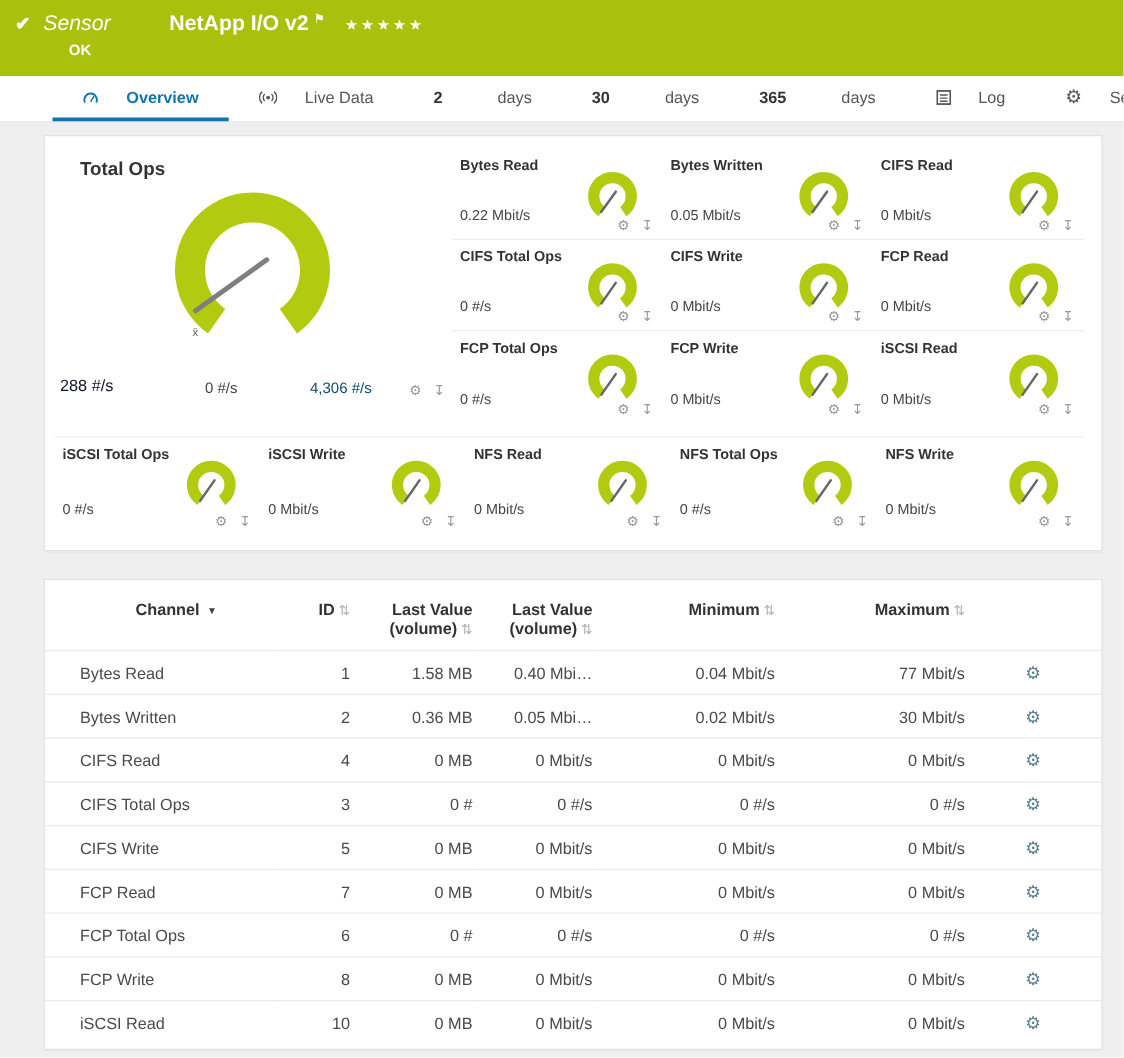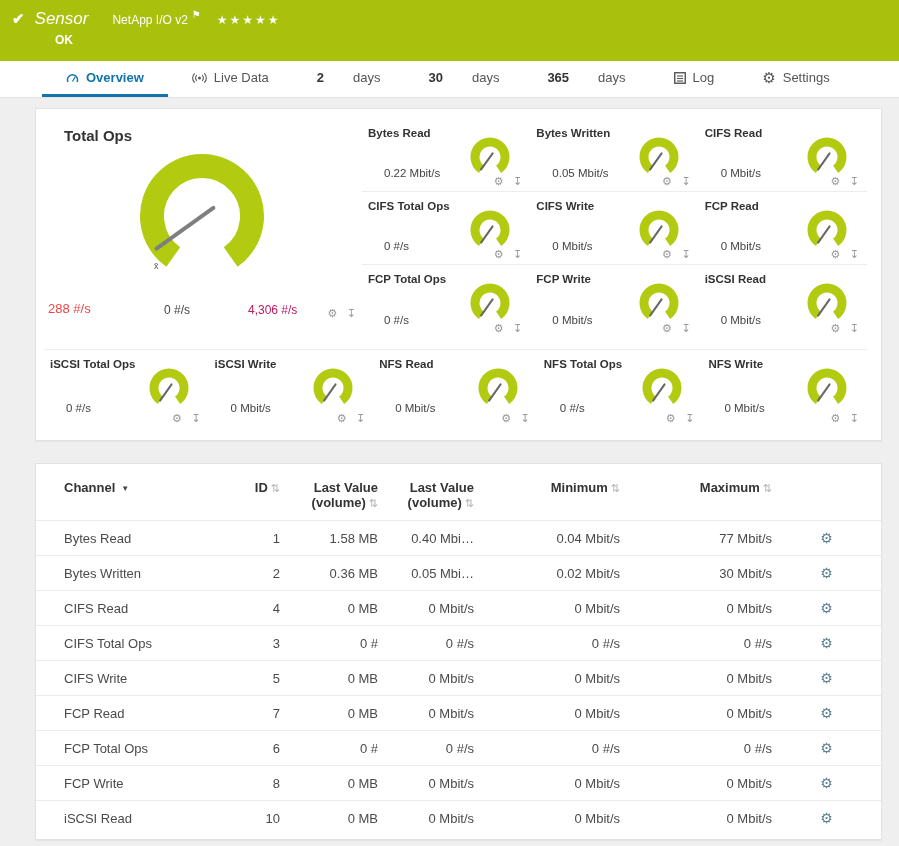--- a/index.html
+++ b/index.html
@@ -4,29 +4,29 @@
 <style>
   * { margin:0; padding:0; box-sizing:border-box; }
   html,body { background:#fff; }
   body { font-family:"Liberation Sans", sans-serif; }
   .page { width:899px; height:846px; overflow:hidden; background:#efefef; position:relative; }
 
   
   .sensor-header { height:61px; background:var(--header-green,#a9c00d); color:#fff; padding:9px 14px 0 12px; }
   .hl1 { display:flex; align-items:baseline; }
   .check { font-size:15px; font-weight:bold; margin-right:10px; }
-  .sensor-label { font-style:italic; font-size:17px; margin-right:24px; }
-  .sensor-name { font-weight:normal; font-size:12px; }
+  .sensor-label { font-style:italic; font-size:17px; margin-right:3px; }
+  .sensor-name { font-weight:bold; font-size:17px;margin-left:44px; }
   .flag { font-size:10px; vertical-align:top; margin-left:4px; position:relative; top:-6px; cursor:pointer; }
   .stars { font-size:12px; letter-spacing:2px; margin-left:16px; cursor:pointer; opacity:.95; }
   .header-status { font-size:12px; font-weight:bold; margin:4px 0 0 43px; }
 
   
   .tabs { height:37px; background:#fff; border-bottom:1px solid #e3e3e3; display:flex; padding-left:42px; }
-  .tab { display:flex; align-items:center; gap:7px; padding:0 24px; font-size:13px; color:#555;
+  .tab { display:flex; align-items:center; gap:22px; padding:0 24px; font-size:13px; color:#555;
          cursor:pointer; border-bottom:3px solid transparent; white-space:nowrap; }
   .tab svg { display:block; }
   .tab.active { color:var(--tab-active,#1274ab); border-bottom-color:var(--tab-active,#1274ab); font-weight:bold; }
   .tab-num { font-weight:bold; color:#333; }
   .tab-sub { color:#555;margin-left:22px; }
   .gear-glyph { font-size:15px; line-height:1; }
 
   
   .content { padding:10px 17px 0 35px; height:748px; overflow:hidden; }
   .panel { background:#fff; border:1px solid #e2e2e2; box-shadow:0 1px 1px rgba(0,0,0,.04); }
@@ -35,46 +35,46 @@
   .gauge-panel { padding:10px 14px 8px 8px; margin-bottom:22px; }
   .gauge-top { display:flex; }
   .main-gauge { width:318px; height:230px; position:relative; flex:none; }
   .mg-title { position:absolute; top:8px; left:20px; font-size:15px; font-weight:bold; color:#333; }
   .main-gauge svg { position:absolute; top:22px; left:66px; }
   .g-arc { fill:none; stroke:var(--gauge-green,#b2ca10); }
   .g-arc.main { stroke-width:24; }
   .needle { stroke:#666; stroke-width:2; stroke-linecap:round; }
   .needle.main { stroke:#7f7f7f; stroke-width:4; }
   .mg-mean { position:absolute; top:142px; left:110px; font-size:9px; color:#555; }
-  .mg-value { position:absolute; top:182px; left:4px; font-size:13px; color:#ef4444; }
+  .mg-value { position:absolute; top:182px; left:4px; font-size:13px; color:#0f172a; }
   .mg-min { position:absolute; top:184px; left:120px; font-size:12px; color:#444; }
-  .mg-max { position:absolute; top:184px; left:204px; font-size:12px; color:#be185d; }
+  .mg-max { position:absolute; top:184px; left:204px; font-size:12px; color:#0c4a6e; }
   .mg-icons { position:absolute; top:184px; right:6px; }
   .mini-icon { color:#999; font-size:11px; margin-left:5px; cursor:pointer; }
 
   .small-grid { flex:1; display:grid; grid-template-columns:repeat(3,1fr); align-content:start; }
   #grid-bottom { display:grid; grid-template-columns:repeat(5,1fr); border-top:1px solid #ededed; }
   .gauge-cell { position:relative; height:73px; }
   #grid-bottom .gauge-cell { height:82px; }
   .gauge-cell.hr { border-bottom:1px solid #ededed; }
   .g-title { position:absolute; top:8px; left:6px; font-size:11.5px; font-weight:bold; color:#333; }
   .g-svg { position:absolute; top:14px; right:14px; }
-  .g-value { position:absolute; bottom:12px; left:22px; font-size:11.5px; color:#444; }
+  .g-value { position:absolute; bottom:12px; left:6px; font-size:11.5px; color:#444; }
   #grid-bottom .g-value { bottom:18px; }
   .g-icons { position:absolute; bottom:2px; right:8px; }
   #grid-bottom .g-icons { bottom:6px; }
 
   
   .table-panel { padding-bottom:4px; }
   table { width:100%; border-collapse:collapse; table-layout:fixed; }
   col.c1{width:182px;} col.c2{width:62px;} col.c3{width:98px;} col.c4{width:96px;}
   col.c5{width:146px;} col.c6{width:152px;} col.c7{width:auto;}
   th { font-size:13px; color:#333; font-weight:bold; text-align:right; vertical-align:top;
        padding:16px 0 10px; cursor:pointer; }
-  th.th-channel { text-align:left; padding-left:28px; }
+  th.th-channel { text-align:center; padding-left:28px; }
   .th-l2 { display:block; }
   .sort { color:#b3b3b3; font-size:11px; margin-left:3px; font-weight:normal; }
   .dd { color:#444; font-size:8px; margin-left:6px; vertical-align:middle; }
   td { font-size:13px; color:#4a4a4a; padding:9px 0; border-top:1px solid #ebebeb; text-align:right; }
   td.c-channel { text-align:left; padding-left:28px; }
   td.c-gear { text-align:center; }
   .row-gear { color:#5d7f93; font-size:14px; cursor:pointer; }
 </style>
 </head>
 <body>

